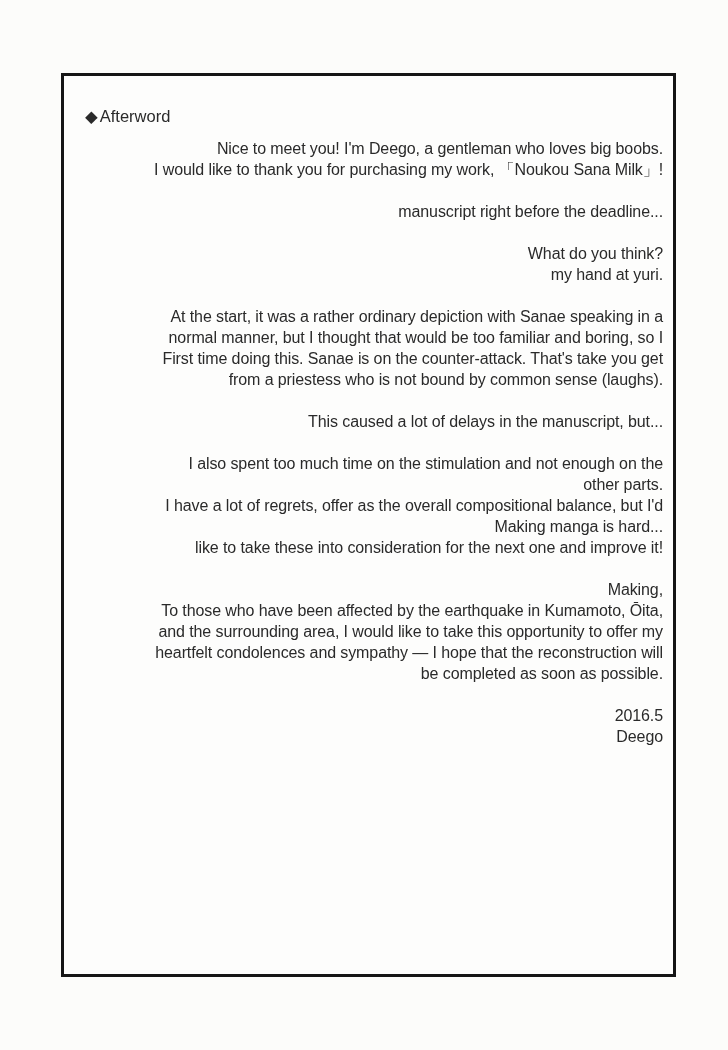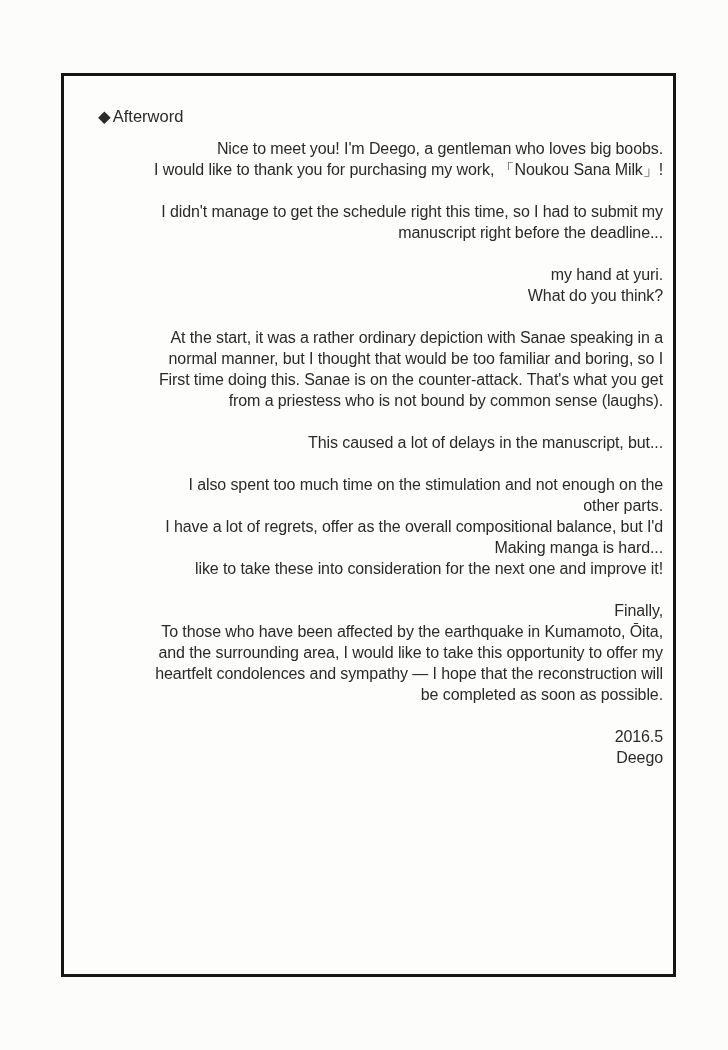--- a/index.html
+++ b/index.html
@@ -18,21 +18,21 @@
     position: absolute;
     left: 61px;
     top: 73px;
     width: 615px;
     height: 904px;
     border: 3px solid #151515;
     box-sizing: border-box;
     background: #fdfdfc;
   }
   .content {
-    padding: 30px 10px 0 34px;
+    padding: 30px 10px 0 21px;
     color: #2a2a2a;
     font-size: 16px;
     line-height: 21px;
   }
   .heading {
     margin: 0 0 11px 0;
     font-size: 16.5px;
     white-space: nowrap;
   }
   .bullet {
@@ -60,51 +60,50 @@
     <div class="heading">
       <span class="bullet">◆</span><span>Afterword</span>
     </div>
 
     <div class="para">
       <div class="line">Nice to meet you! I'm Deego, a gentleman who loves big boobs.</div>
       <div class="line">I would like to thank you for purchasing my work, 「Noukou Sana Milk」!</div>
     </div>
 
     <div class="para">
-      <div class="line">I didn't manage to get the schedule right this time, so I had to submit my</div>
       <div class="line">manuscript right before the deadline...</div>
     </div>
 
 
     <div class="para">
+      <div class="line">What do you think?</div>
       <div class="line">my hand at yuri.</div>
-      <div class="line">What do you think?</div>
     </div>
 
     <div class="para">
       <div class="line">At the start, it was a rather ordinary depiction with Sanae speaking in a</div>
       <div class="line">normal manner, but I thought that would be too familiar and boring, so I</div>
-      <div class="line">First time doing this. Sanae is on the counter-attack. That's what you get</div>
+      <div class="line">First time doing this. Sanae is on the counter-attack. That's take you get</div>
       <div class="line">from a priestess who is not bound by common sense (laughs).</div>
     </div>
 
     <div class="para">
       <div class="line">This caused a lot of delays in the manuscript, but...</div>
     </div>
 
     <div class="para">
       <div class="line">I also spent too much time on the stimulation and not enough on the</div>
       <div class="line">other parts.</div>
       <div class="line">I have a lot of regrets, offer as the overall compositional balance, but I'd</div>
       <div class="line">Making manga is hard...</div>
       <div class="line">like to take these into consideration for the next one and improve it!</div>
     </div>
 
     <div class="para">
-      <div class="line">Finally,</div>
+      <div class="line">Making,</div>
       <div class="line">To those who have been affected by the earthquake in Kumamoto, Ōita,</div>
       <div class="line">and the surrounding area, I would like to take this opportunity to offer my</div>
       <div class="line">heartfelt condolences and sympathy — I hope that the reconstruction will</div>
       <div class="line">be completed as soon as possible.</div>
     </div>
 
     <div class="para signature">
       <div class="line">2016.5</div>
       <div class="line">Deego</div>
     </div>

